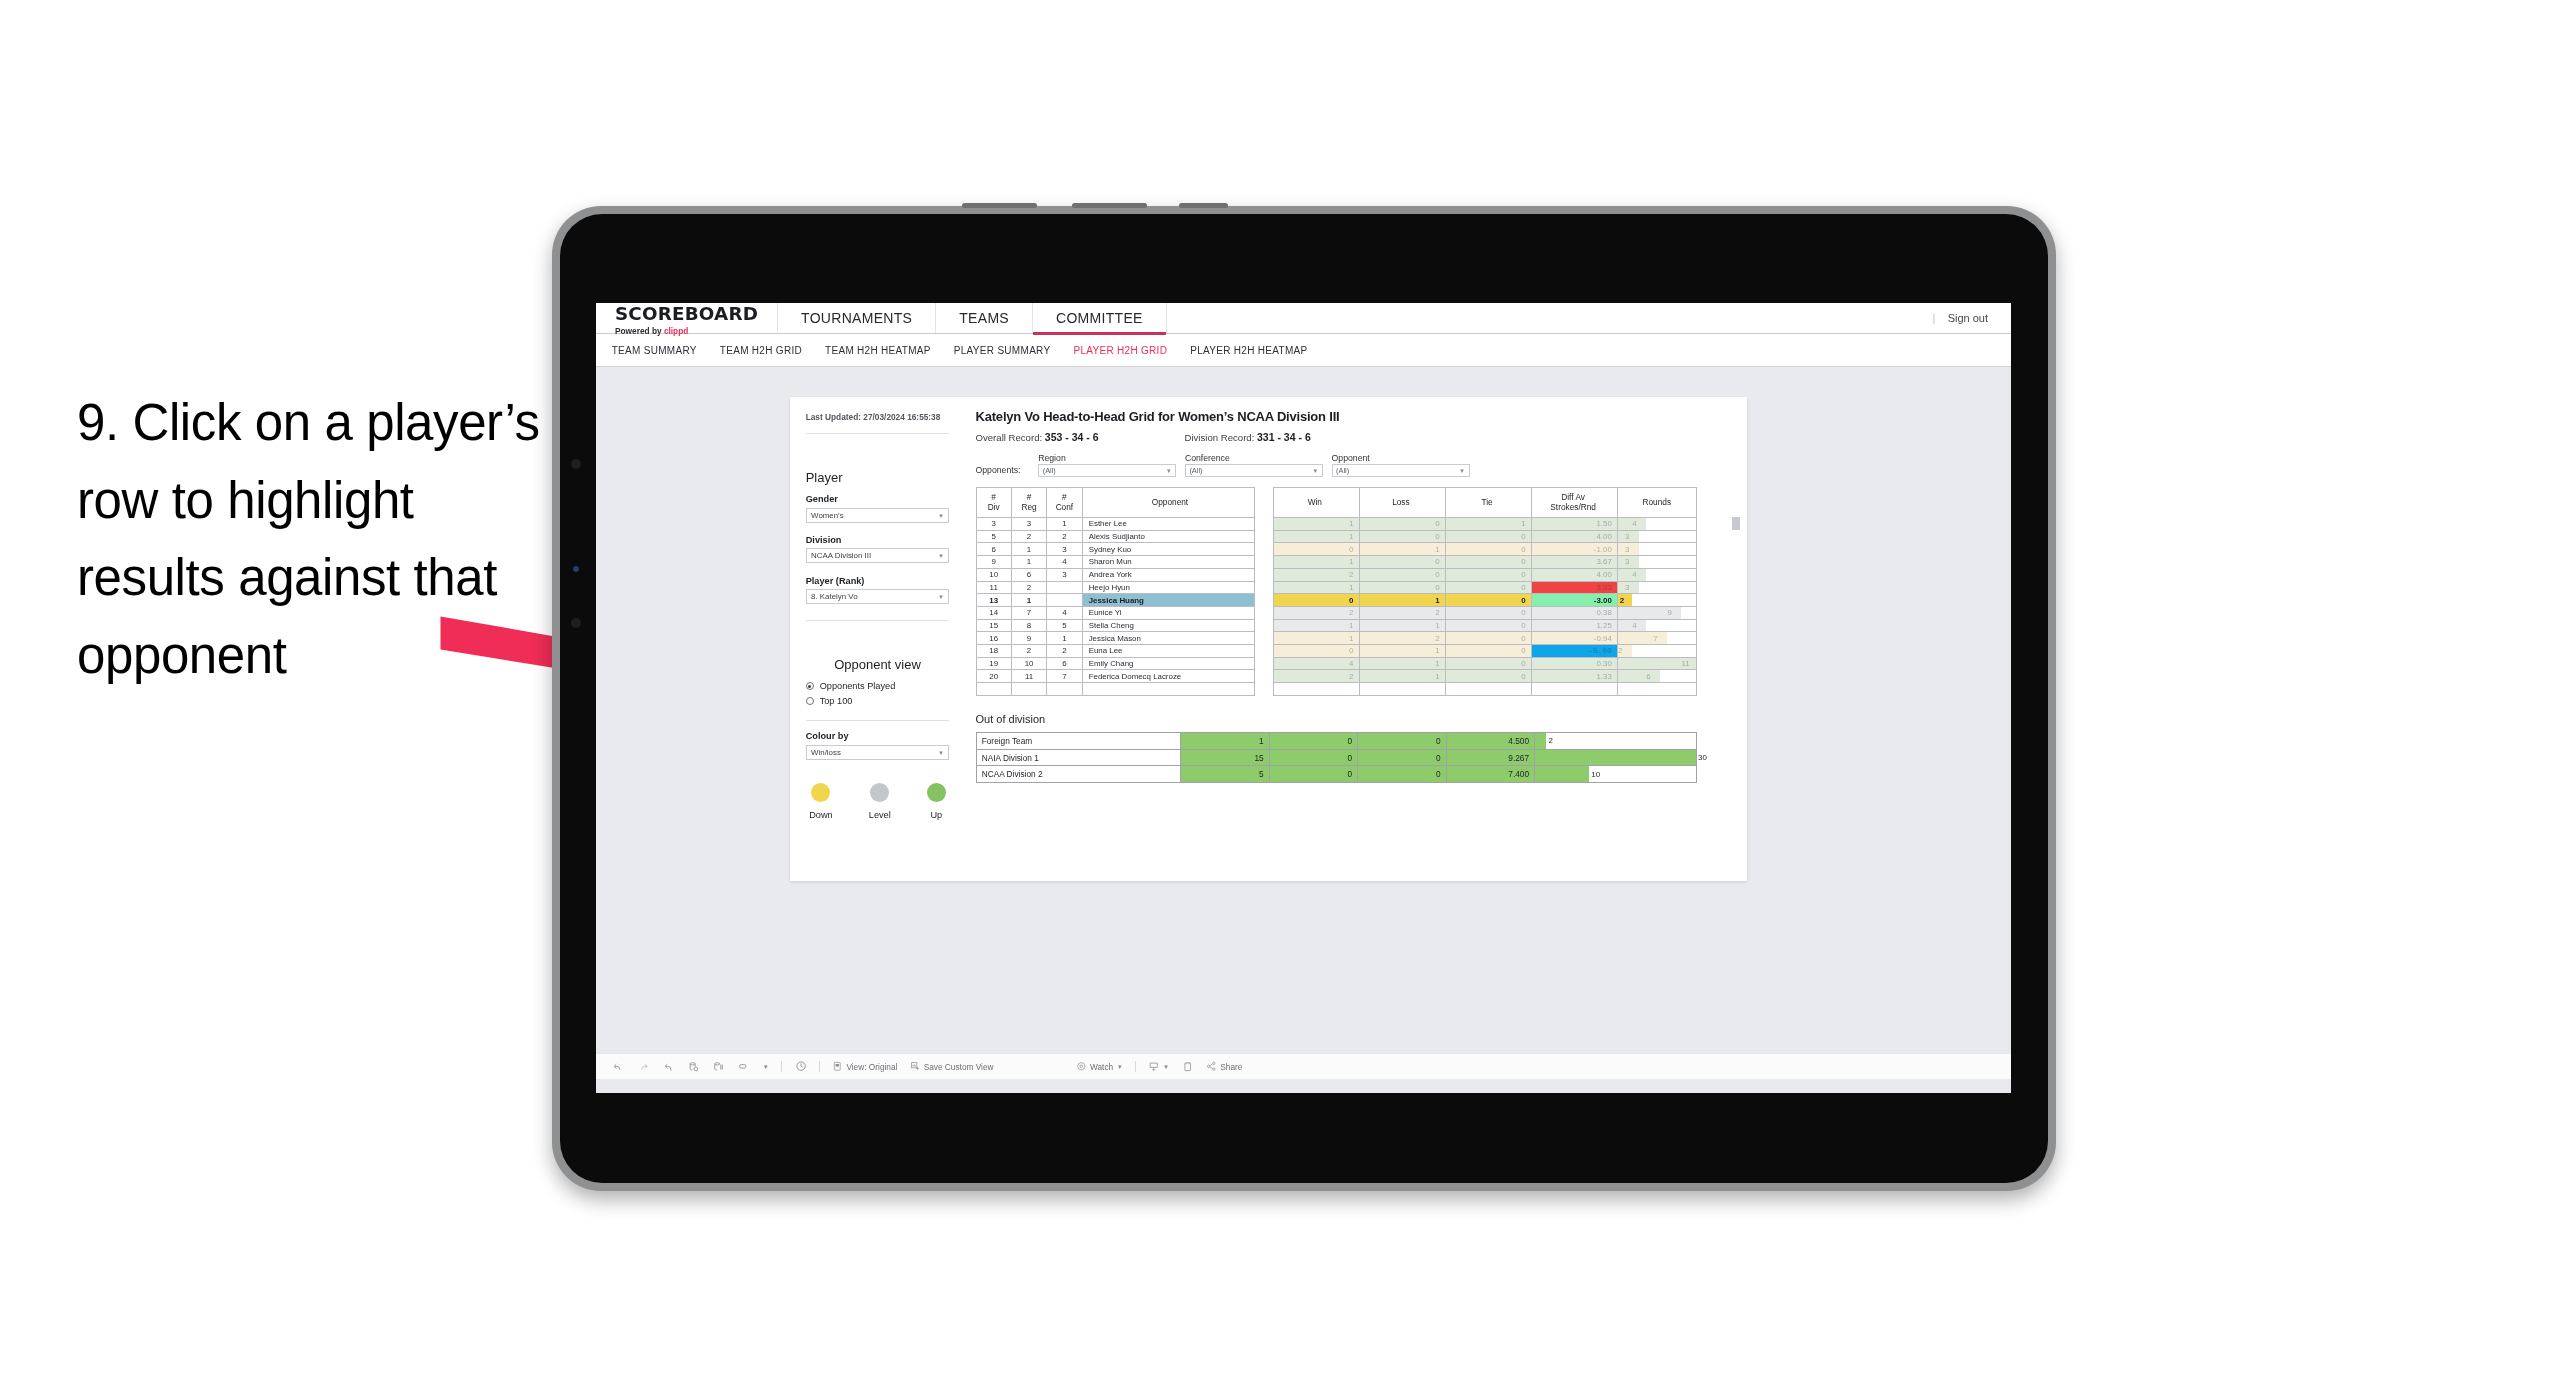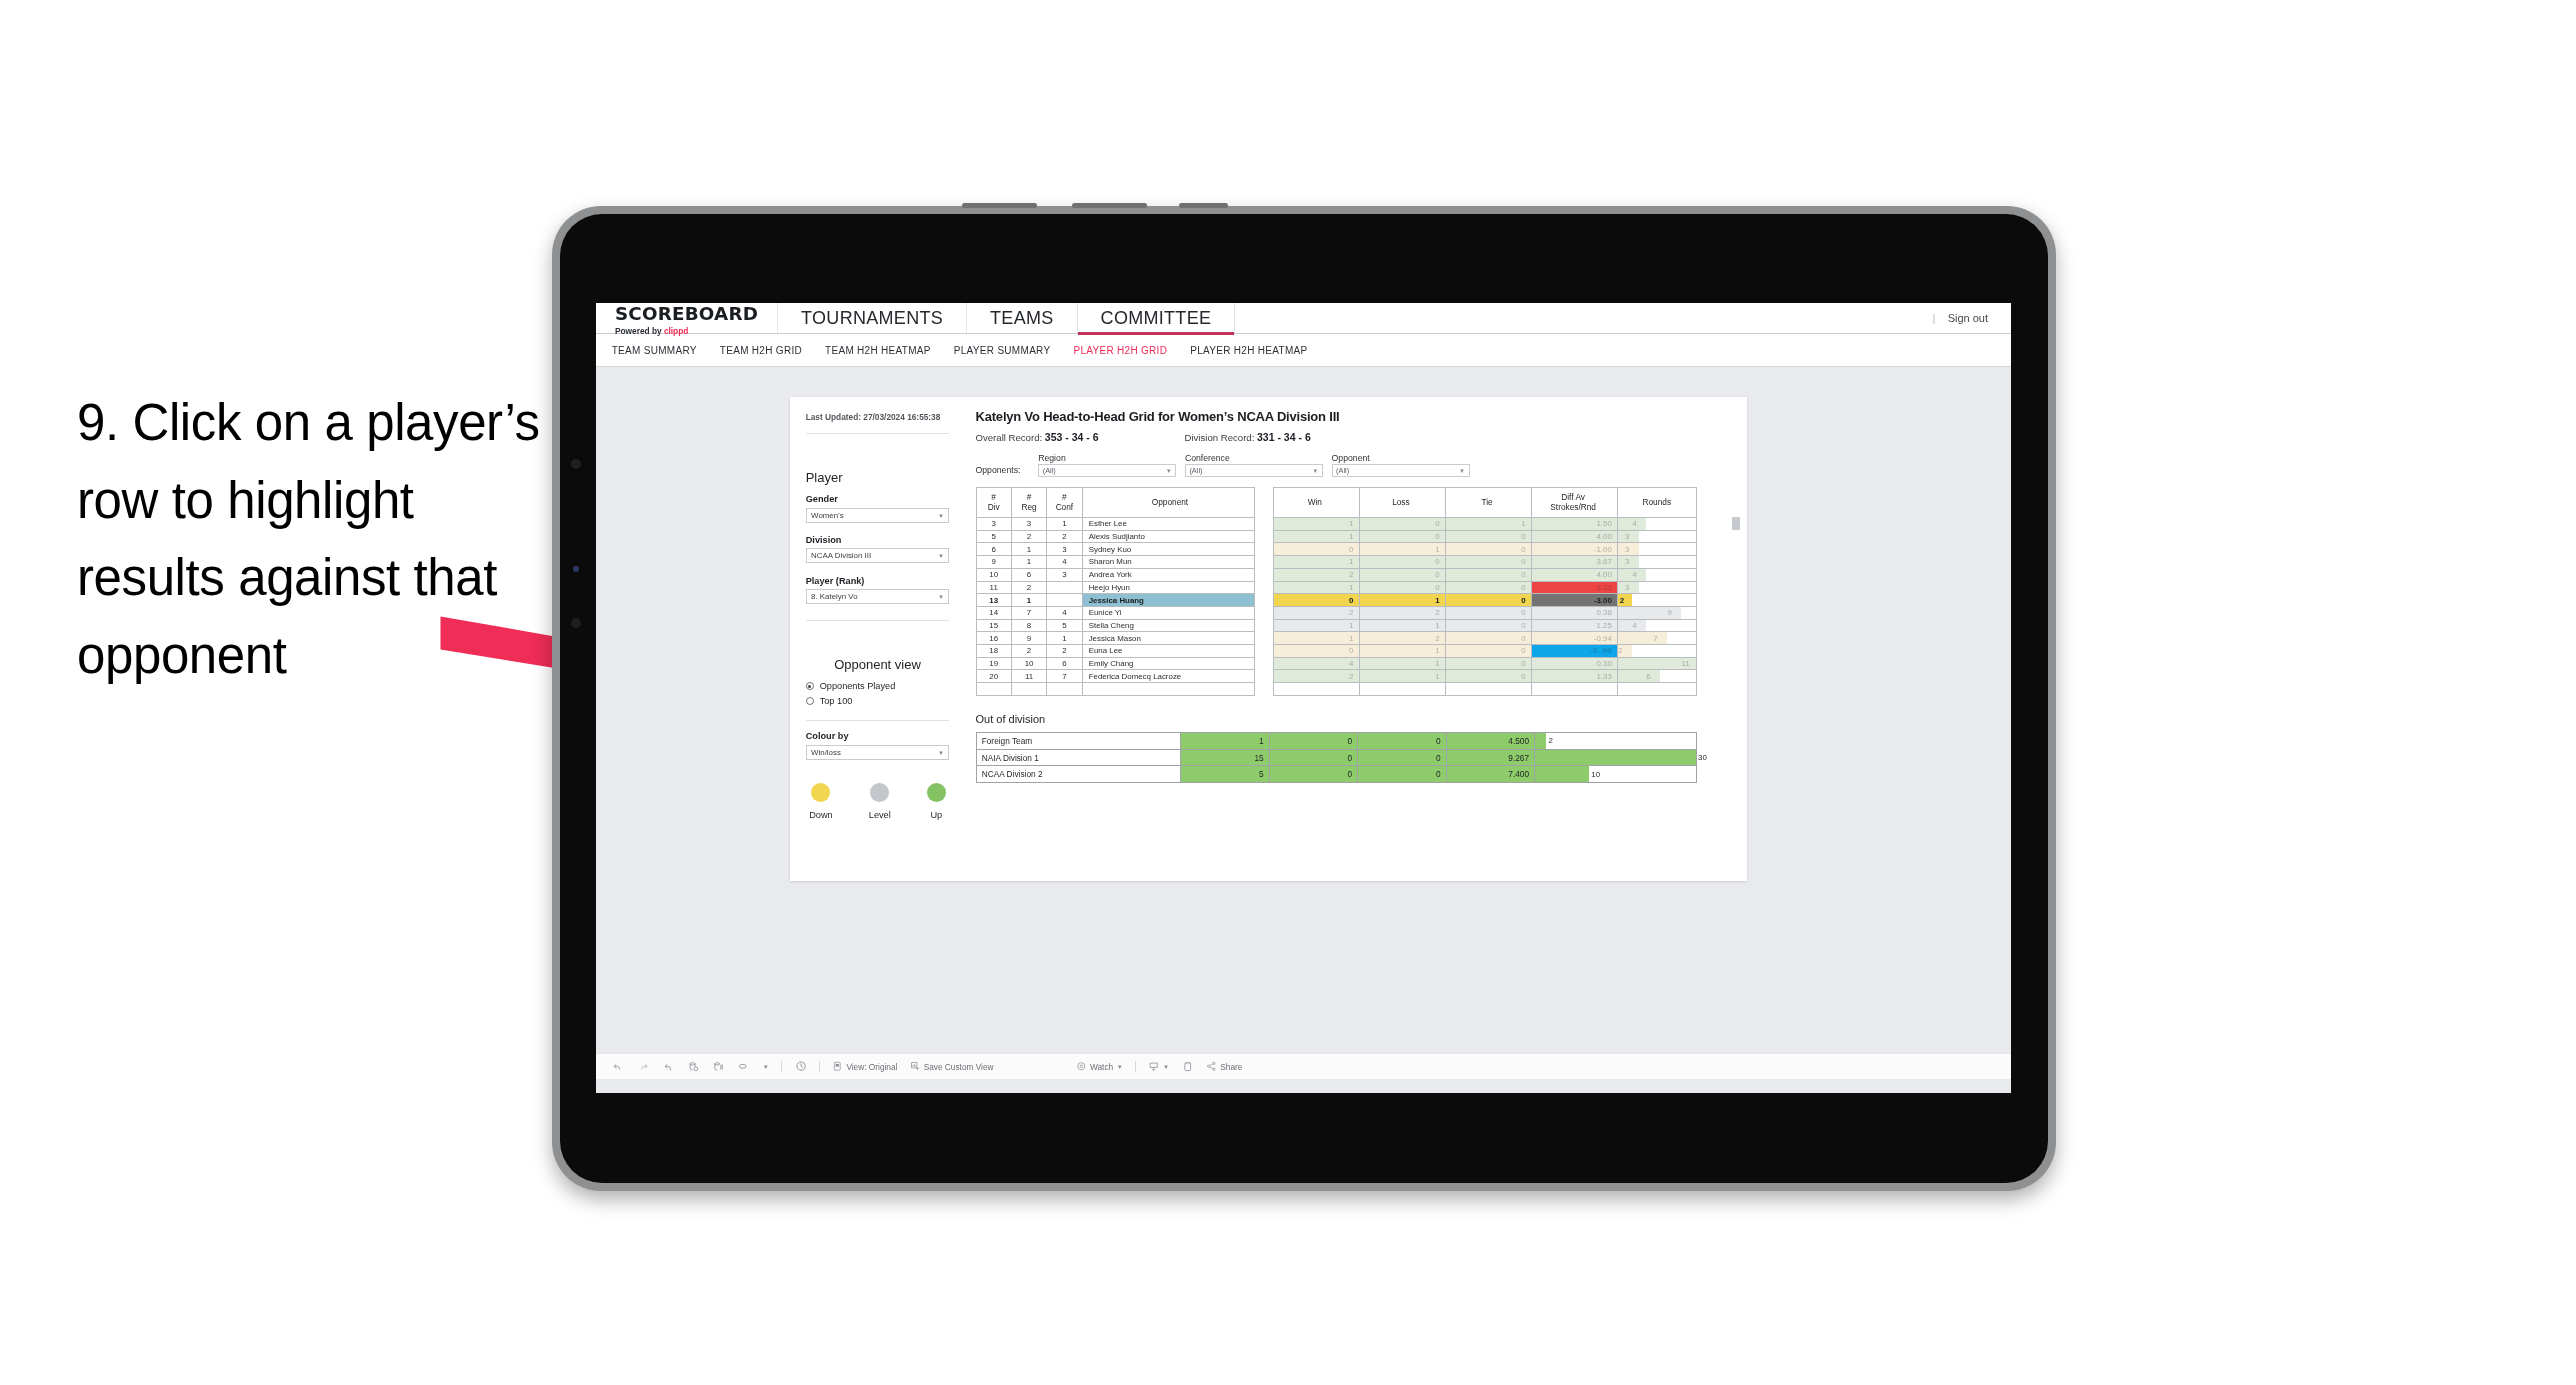--- a/index.html
+++ b/index.html
@@ -66,21 +66,21 @@
   #logo-main {
     font-family: "DejaVu Sans", sans-serif;
     font-weight: bold; font-size: 18.3px; letter-spacing: 0.2px;
     color: #1a1d21; line-height: 1;
   }
   #logo-sub { font-size: 8.3px; color: #2b2f33; margin-top: 2.6px; font-weight: bold; }
   #logo-sub .brand { color: #ef2d56; }
   .topnav-item {
     display: flex; align-items: center;
     padding: 2px 23px;
-    font-size: 18px; color: #25282c;
+    font-size: 14px; color: #25282c;
     letter-spacing: 0.3px;
     border-right: 0.9px solid #e2e4e7;
     cursor: pointer;
     position: relative;
   }
   .topnav-item.active::after {
     content: ""; position: absolute; left: 0; right: 0; bottom: -1.7px;
     height: 2.6px; background: #c8335a;
   }
   #topnav-right {
@@ -463,21 +463,21 @@
                 </tr>
                 <tr class="sel">
                   <td class="c-div">13</td>
                   <td class="c-reg">1</td>
                   <td class="c-conf"></td>
                   <td class="c-opp" style="background:#8fc0d1;font-weight:bold;">Jessica Huang</td>
                   <td class="c-gap"></td>
                   <td class="c-num" style="background:#f2d54e;color:#1a1d21;font-weight:bold;">0</td>
                   <td class="c-num" style="background:#f2d54e;color:#1a1d21;font-weight:bold;">1</td>
                   <td class="c-num" style="background:#f2d54e;color:#1a1d21;font-weight:bold;">0</td>
-                  <td class="c-num" style="background:#737373;color:#1a1d21;font-weight:bold;">-3.00</td>
+                  <td class="c-num" style="background:#86efac;color:#1a1d21;font-weight:bold;">-3.00</td>
                   <td class="c-rounds">
                     <div class="rnd-inner">
                       <div class="rnd-bar" style="width: 18.1818%; background: rgb(242, 213, 78);"></div>
                       <div class="rnd-val" style="left: 1.7px; color: rgb(26, 29, 33); font-weight: bold;">2</div>
                     </div>
                   </td>
                 </tr>
                 <tr>
                   <td class="c-div">14</td>
                   <td class="c-reg">7</td>

